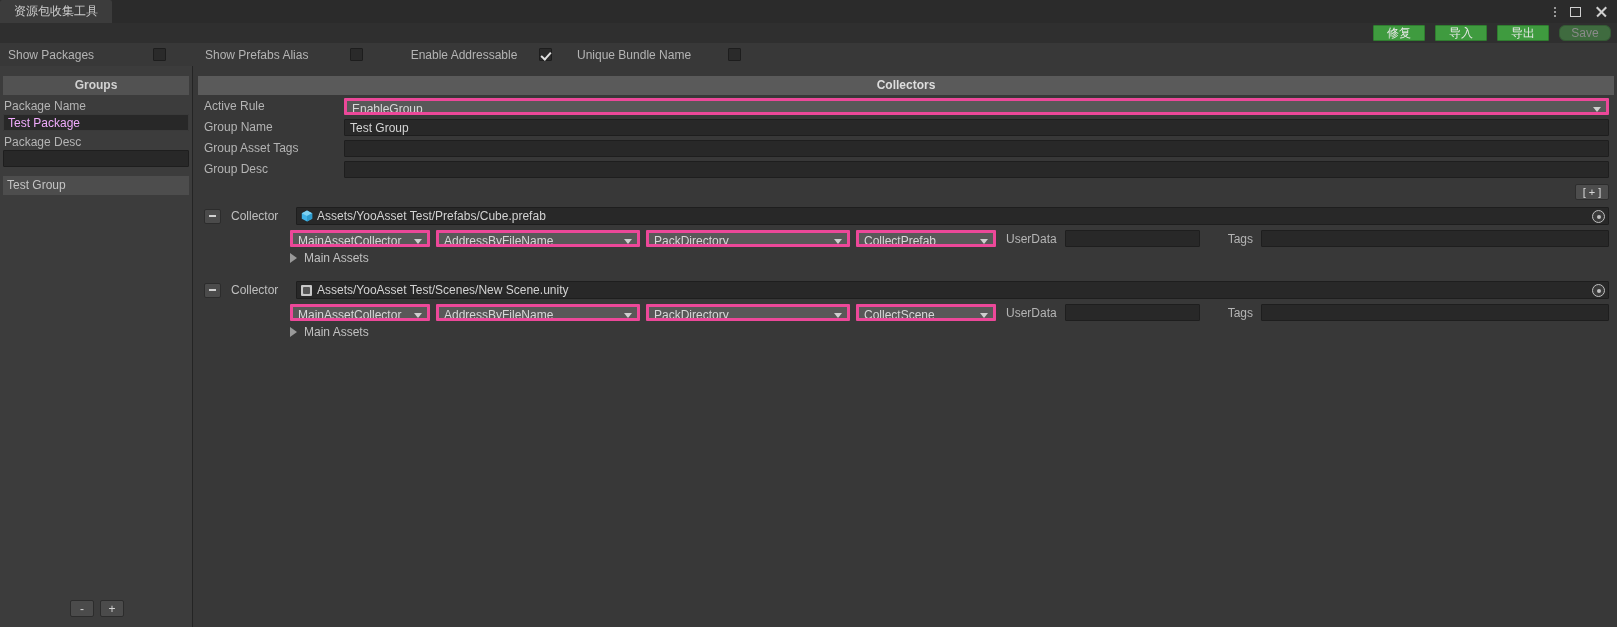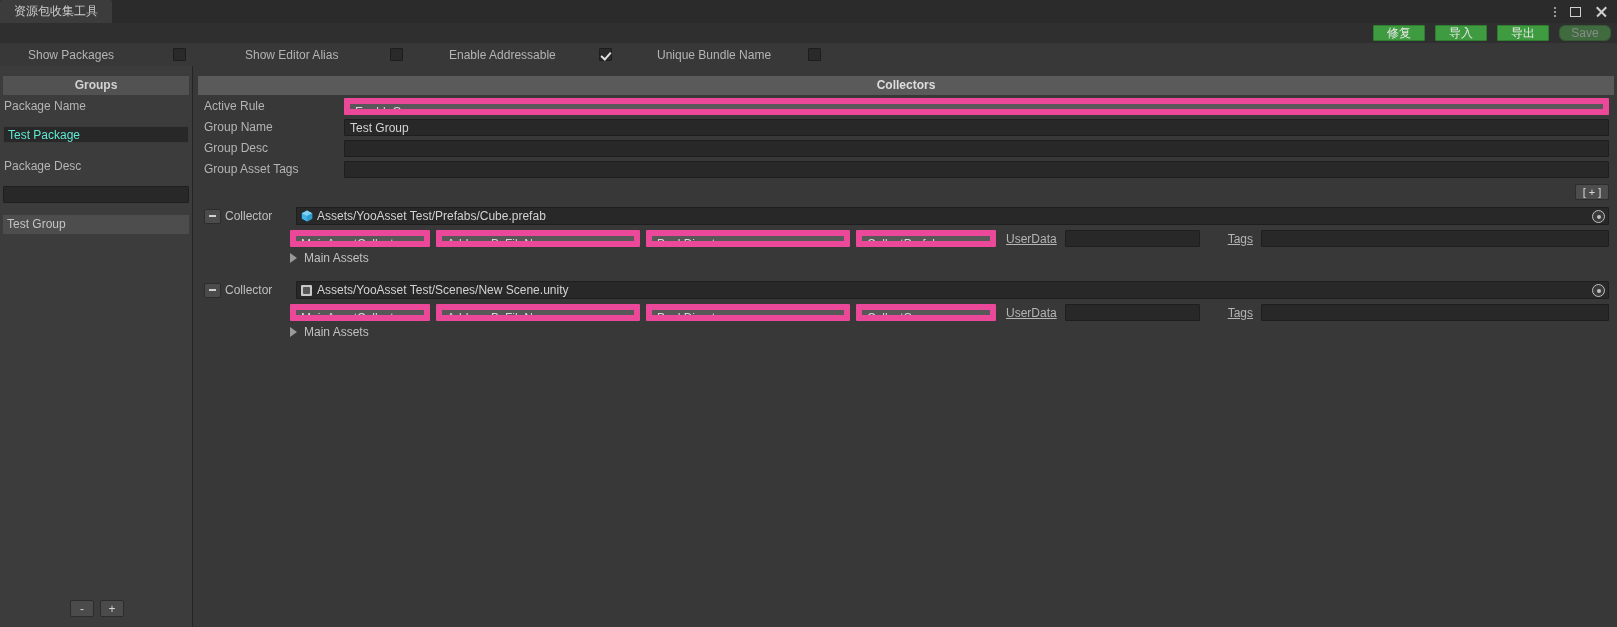--- a/index.html
+++ b/index.html
@@ -51,21 +51,21 @@
     cursor: pointer; padding: 0 6px;
   }
   .gbtn.disabled { background: #3f6b3f; color: #8a8a8a; border-color: #345934; cursor: default; border-radius: 6px; }
 
   
   .checkbar {
     position: absolute; left: 0; top: 43px; width: 1617px; height: 23px;
     background: #383838; display: flex; align-items: center;
   }
   .chkgroup { display: flex; align-items: center; }
-  .chklabel { color: #b4b4b4; font-size: 12px; margin-left: 20px; }
+  .chklabel { color: #b4b4b4; font-size: 12px; }
   .chkbox {
     width: 13px; height: 13px; background: #2a2a2a;
     border: 1px solid #1d1d1d; border-radius: 1px;
     display: flex; align-items: center; justify-content: center;
     cursor: pointer; position: relative;
   }
   .chkbox.checked::after {
     content: ""; position: absolute; left: 3px; top: 1px;
     width: 4px; height: 8px; border: solid #e0e0e0;
     border-width: 0 2px 2px 0; transform: rotate(42deg);
@@ -76,23 +76,23 @@
     position: absolute; left: 0; top: 66px; width: 193px; height: 561px;
     background: #3c3c3c; border-right: 1px solid #242424;
   }
   .groups-header {
     margin: 10px 3px 0 3px; height: 19px; line-height: 19px;
     background: #525252; color: #d2d2d2; font-size: 12px; font-weight: bold;
     text-align: center;
   }
   .side-label { padding: 4px 4px 1px 4px; color: #b4b4b4; font-size: 12px; }
   .side-input {
-    margin: 12px 3px; height: 17px; line-height: 16px;
+    margin: 0 3px; height: 17px; line-height: 16px;
     background: #282828; border: 1px solid #1e1e1e; border-radius: 1px;
-    color: #5eead4; font-size: 12px; padding: 0 4px;
+    color: #f0abfc; font-size: 12px; padding: 0 4px;
   }
   .side-input.focused { border-color: #3a3a3a; }
   .grouplist { margin-top: 9px; }
   .group-item {
     margin: 0 3px; height: 19px; line-height: 19px;
     padding-left: 4px; font-size: 12px; color: #c4c4c4; cursor: pointer;
   }
   .group-item.selected { background: #4d4d4d; }
   .side-footer {
     position: absolute; left: 0; bottom: 10px; width: 193px;
@@ -115,21 +115,21 @@
     background: #5a5a5a; color: #dedede; font-size: 12px; font-weight: bold;
     text-align: center;
   }
 
   .field-row { display: flex; align-items: center; height: 20px; margin-top: 1px; }
   .field-label { width: 150px; padding-left: 10px; color: #b4b4b4; font-size: 12px; }
   .field-ctrl { flex: 1; margin-right: 8px; }
 
   .dropdown {
     height: 17px; line-height: 16px;
-    background: #585858; border: 6px solid #ec4899; border-radius: 1px;
+    background: #585858; border: 3px solid #ec4899; border-radius: 1px;
     color: #d8d8d8; font-size: 12px; padding: 0 16px 0 5px;
     position: relative; cursor: pointer; overflow: hidden; white-space: nowrap;
   }
   .dropdown::after {
     content: ""; position: absolute; right: 5px; top: 6px;
     border-left: 4px solid transparent; border-right: 4px solid transparent;
     border-top: 5px solid #cfcfcf;
   }
   .textfield {
     height: 17px; line-height: 16px;
@@ -147,21 +147,21 @@
 
   
   .collector { margin-top: 6px; }
   .col-row1 { display: flex; align-items: center; height: 20px; }
   .minus-btn {
     margin-left: 10px; width: 17px; height: 15px;
     background: #4b4b4b; border: 1px solid #2c2c2c; border-radius: 2px;
     display: flex; align-items: center; justify-content: center; cursor: pointer;
   }
   .minus-btn i { width: 7px; height: 1.5px; background: #d0d0d0; display: block; }
-  .col-word { width: 75px; padding-left: 4px; color: #bfbfbf; font-size: 12px; }
+  .col-word { width: 75px; padding-left: 10px; color: #bfbfbf; font-size: 12px; }
   .objfield {
     flex: 1; margin-right: 8px; height: 18px; line-height: 17px;
     background: #282828; border: 1px solid #1e1e1e; border-radius: 1px;
     color: #d2d2d2; font-size: 12px; padding-left: 4px;
     display: flex; align-items: center; position: relative; cursor: pointer;
   }
   .prefab-icon {
     width: 12px; height: 12px; margin-right: 4px; flex: 0 0 12px; position: relative;
   }
   .scene-icon {
@@ -178,21 +178,21 @@
     border: 1.5px solid #c0c0c0; background: #3a3a3a;
     display: flex; align-items: center; justify-content: center; cursor: pointer;
   }
   .picker i { width: 4px; height: 4px; background: #c0c0c0; border-radius: 50%; display: block; }
 
   .col-row2 { display: flex; align-items: center; height: 21px; margin-top: 2px; padding-left: 96px; }
   .dd-a { width: 140px; margin-right: 6px; }
   .dd-b { width: 204px; margin-right: 6px; }
   .dd-c { width: 204px; margin-right: 6px; }
   .dd-d { width: 140px; margin-right: 10px; }
-  .inline-label { color: #b4b4b4; font-size: 12px; margin-right: 8px; text-decoration: underline; }
+  .inline-label { color: #b4b4b4; font-size: 12px; margin-right: 8px; }
   .tf-user { width: 135px; margin-right: 28px; }
   .tf-tags { flex: 1; margin-right: 8px; }
 
   .foldout { display: flex; align-items: center; height: 18px; padding-left: 96px; cursor: pointer; }
   .tri {
     width: 0; height: 0; margin-right: 7px;
     border-top: 5px solid transparent; border-bottom: 5px solid transparent;
     border-left: 7px solid #9a9a9a;
   }
   .foldout-label { color: #c0c0c0; font-size: 12px; }
@@ -222,25 +222,25 @@
   <div class="gbtn">导出</div>
   <div class="gbtn disabled">Save</div>
 </div>
 
 <div class="checkbar">
   <div class="chkgroup" style="margin-left:8px;">
     <span class="chklabel" style="width:145px;">Show Packages</span>
     <span class="chkbox"></span>
   </div>
   <div class="chkgroup" style="margin-left:39px;">
-    <span class="chklabel" style="width:145px;">Show Editor Alias</span>
+    <span class="chklabel" style="width:145px;">Show Prefabs Alias</span>
     <span class="chkbox"></span>
   </div>
   <div class="chkgroup" style="margin-left:26px;">
-    <span class="chklabel" style="width:150px;">Enable Addressable</span>
+    <span class="chklabel" style="width:150px;text-align:center;">Enable Addressable</span>
     <span class="chkbox checked"></span>
   </div>
   <div class="chkgroup" style="margin-left:25px;">
     <span class="chklabel" style="width:151px;">Unique Bundle Name</span>
     <span class="chkbox"></span>
   </div>
 </div>
 
 <div class="sidebar">
   <div class="groups-header">Groups</div>
@@ -266,25 +266,25 @@
 
   <div class="field-row">
     <span class="field-label">Active Rule</span>
     <span class="field-ctrl dropdown">EnableGroup</span>
   </div>
   <div class="field-row">
     <span class="field-label">Group Name</span>
     <span class="field-ctrl textfield">Test Group</span>
   </div>
   <div class="field-row">
+    <span class="field-label">Group Asset Tags</span>
+    <span class="field-ctrl textfield"></span>
+  </div>
+  <div class="field-row">
     <span class="field-label">Group Desc</span>
-    <span class="field-ctrl textfield"></span>
-  </div>
-  <div class="field-row">
-    <span class="field-label">Group Asset Tags</span>
     <span class="field-ctrl textfield"></span>
   </div>
 
   <div class="plusrow">
     <div class="plusbtn">[ + ]</div>
   </div>
 
   <div class="collector">
     <div class="col-row1">
       <span class="minus-btn">

